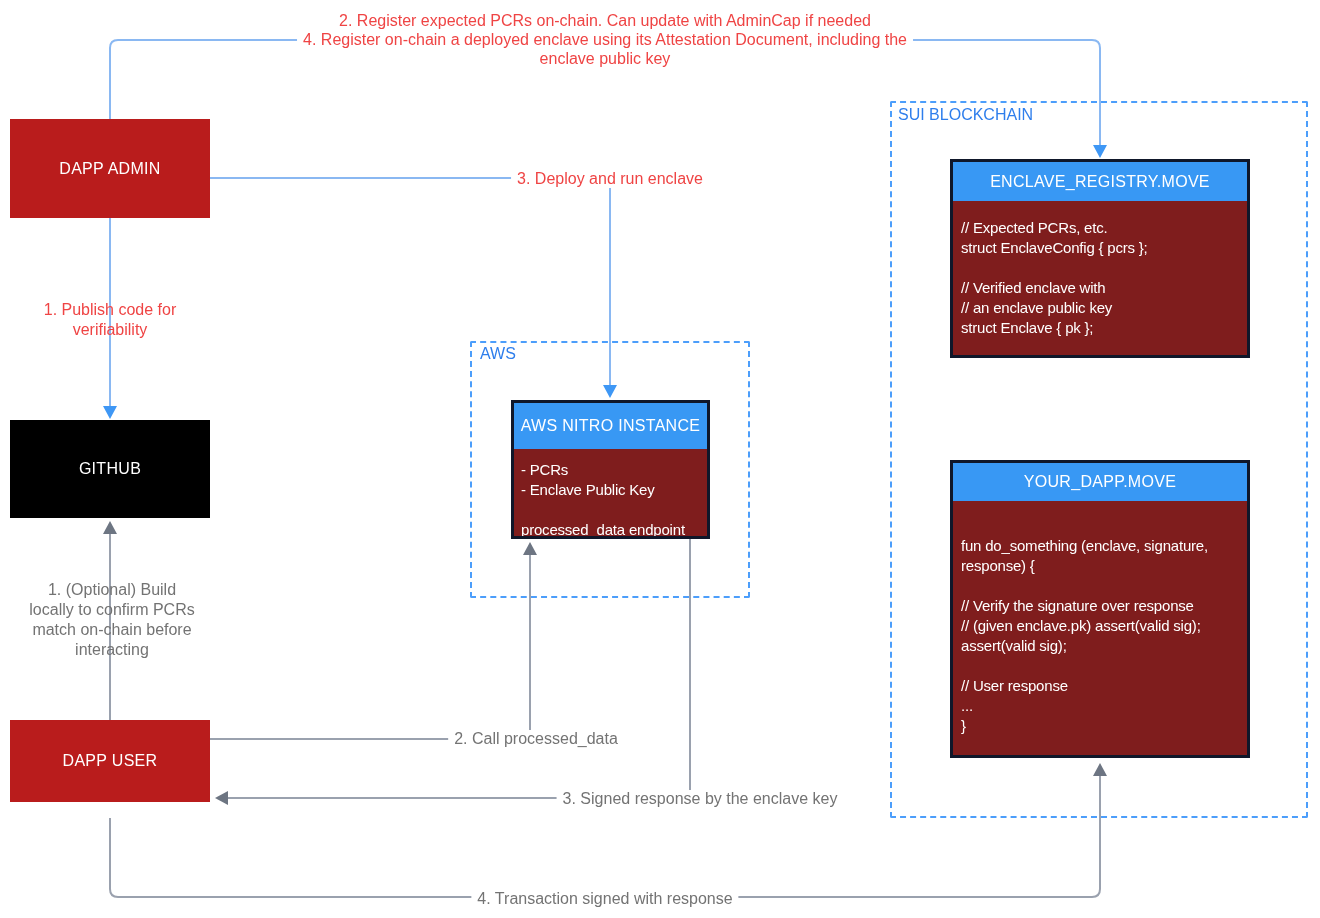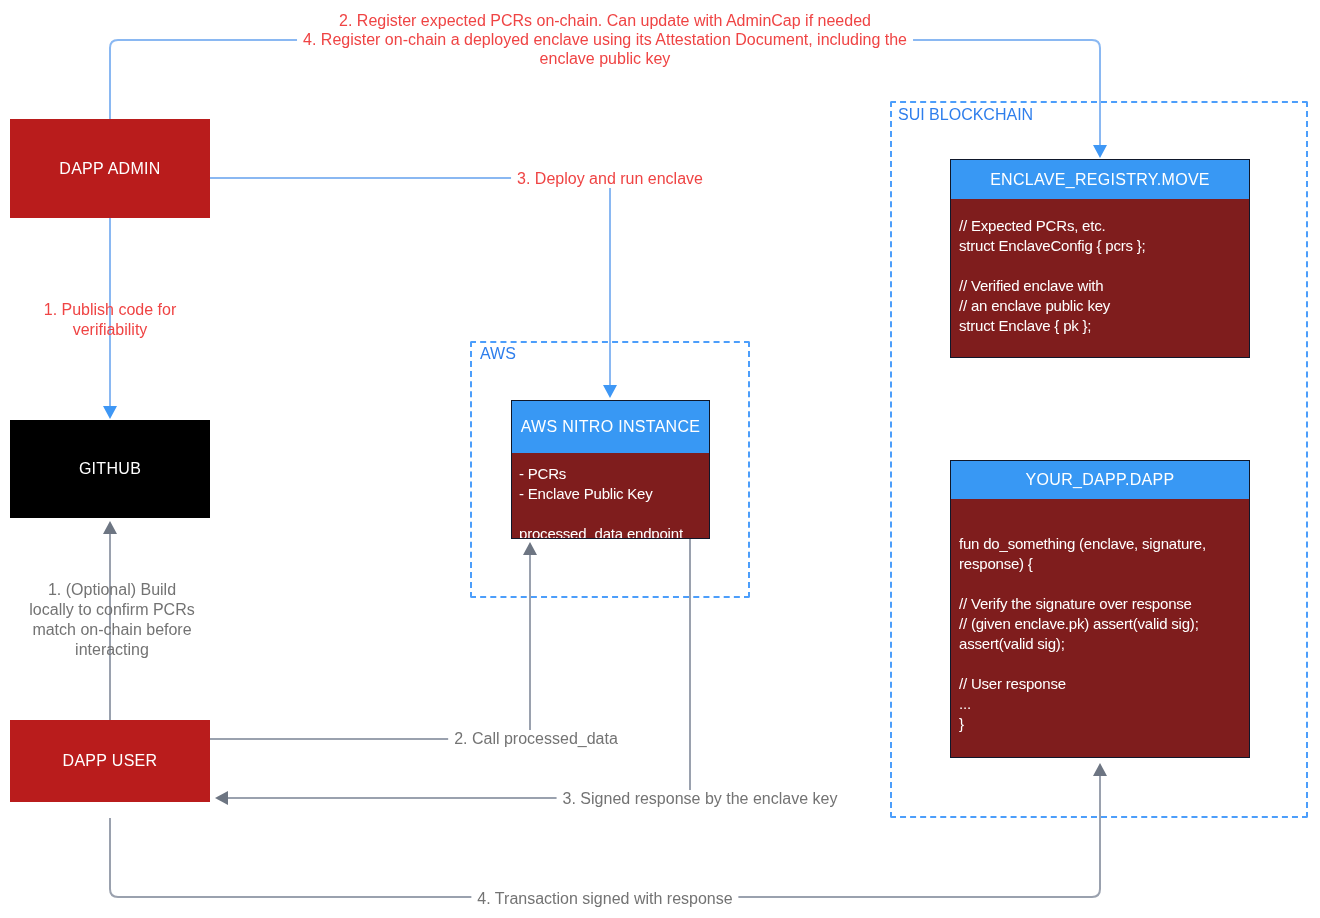--- a/index.html
+++ b/index.html
@@ -40,21 +40,21 @@
     font-size: 16px;
     font-weight: 500;
     letter-spacing: 0.3px;
     z-index: 3;
   }
   .node-blue { background: #b91c1c; }
   .node-black { background: #000000; }
   .code-box {
     position: absolute;
     z-index: 3;
-    border: 1px solid #0f172a;
+    border: 3px solid #0f172a;
     display: flex;
     flex-direction: column;
   }
   .code-header {
     background: #3898F4;
     color: #ffffff;
     font-size: 16px;
     font-weight: 500;
     letter-spacing: 0.3px;
     display: flex;
@@ -130,39 +130,39 @@
 
   <div class="node node-black" style="left:10px; top:420px; width:200px; height:98px;">
     <span>GITHUB</span>
   </div>
 
   <div class="node node-blue" style="left:10px; top:720px; width:200px; height:82px;">
     <span>DAPP USER</span>
   </div>
 
   <div class="code-box" style="left:511px; top:400px; width:199px; height:139px;">
-    <div class="code-header" style="height:52px;">AWS NITRO INSTANCE</div>
+    <div class="code-header" style="height:46px;">AWS NITRO INSTANCE</div>
     <div class="code-body" style="padding:11px 4px 0 7px;">- PCRs
 - Enclave Public Key
 
 processed_data endpoint</div>
   </div>
 
   <div class="code-box" style="left:950px; top:159px; width:300px; height:199px;">
     <div class="code-header" style="height:39px;">ENCLAVE_REGISTRY.MOVE</div>
     <div class="code-body" style="padding:17px 4px 0 8px;">// Expected PCRs, etc.
 struct EnclaveConfig { pcrs };
 
 // Verified enclave with
 // an enclave public key
 struct Enclave { pk };</div>
   </div>
 
   <div class="code-box" style="left:950px; top:460px; width:300px; height:298px;">
-    <div class="code-header" style="height:38px;">YOUR_DAPP.DAPP</div>
+    <div class="code-header" style="height:38px;">YOUR_DAPP.MOVE</div>
     <div class="code-body" style="padding:35px 4px 0 8px;">fun do_something (enclave, signature,
 response) {
 
 // Verify the signature over response
 // (given enclave.pk) assert(valid sig);
 assert(valid sig);
 
 // User response
 ...
 }</div>

